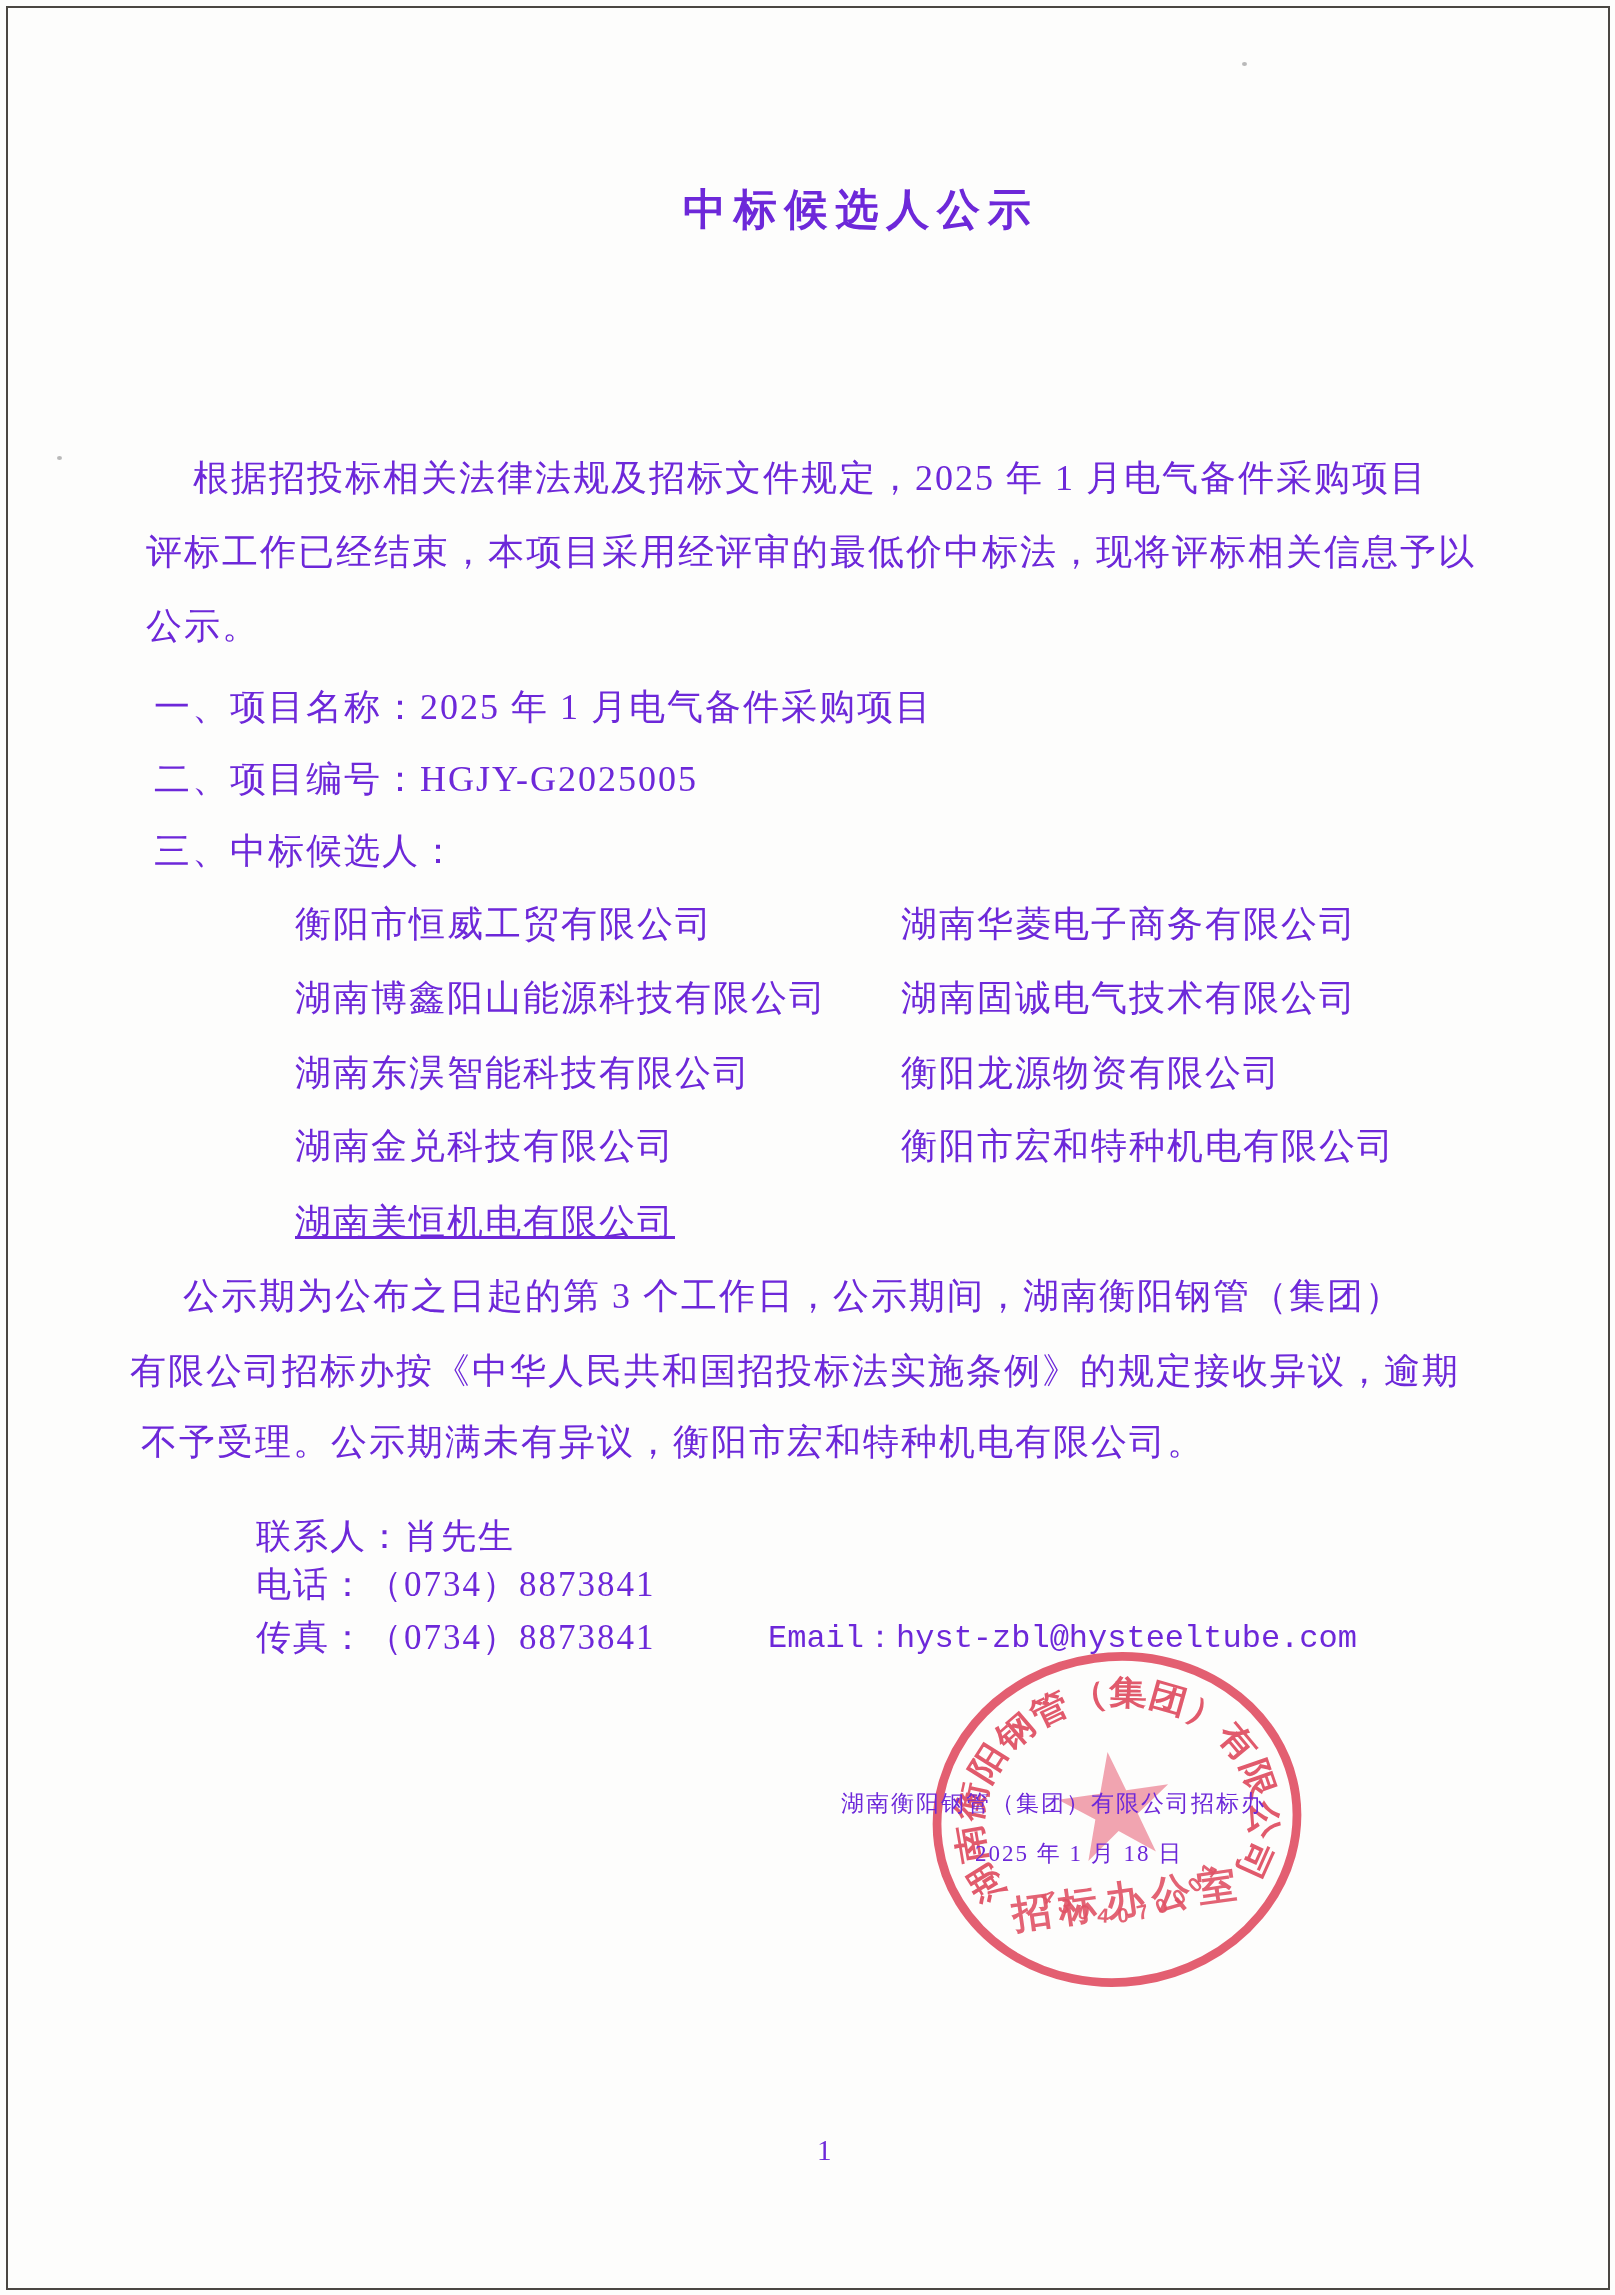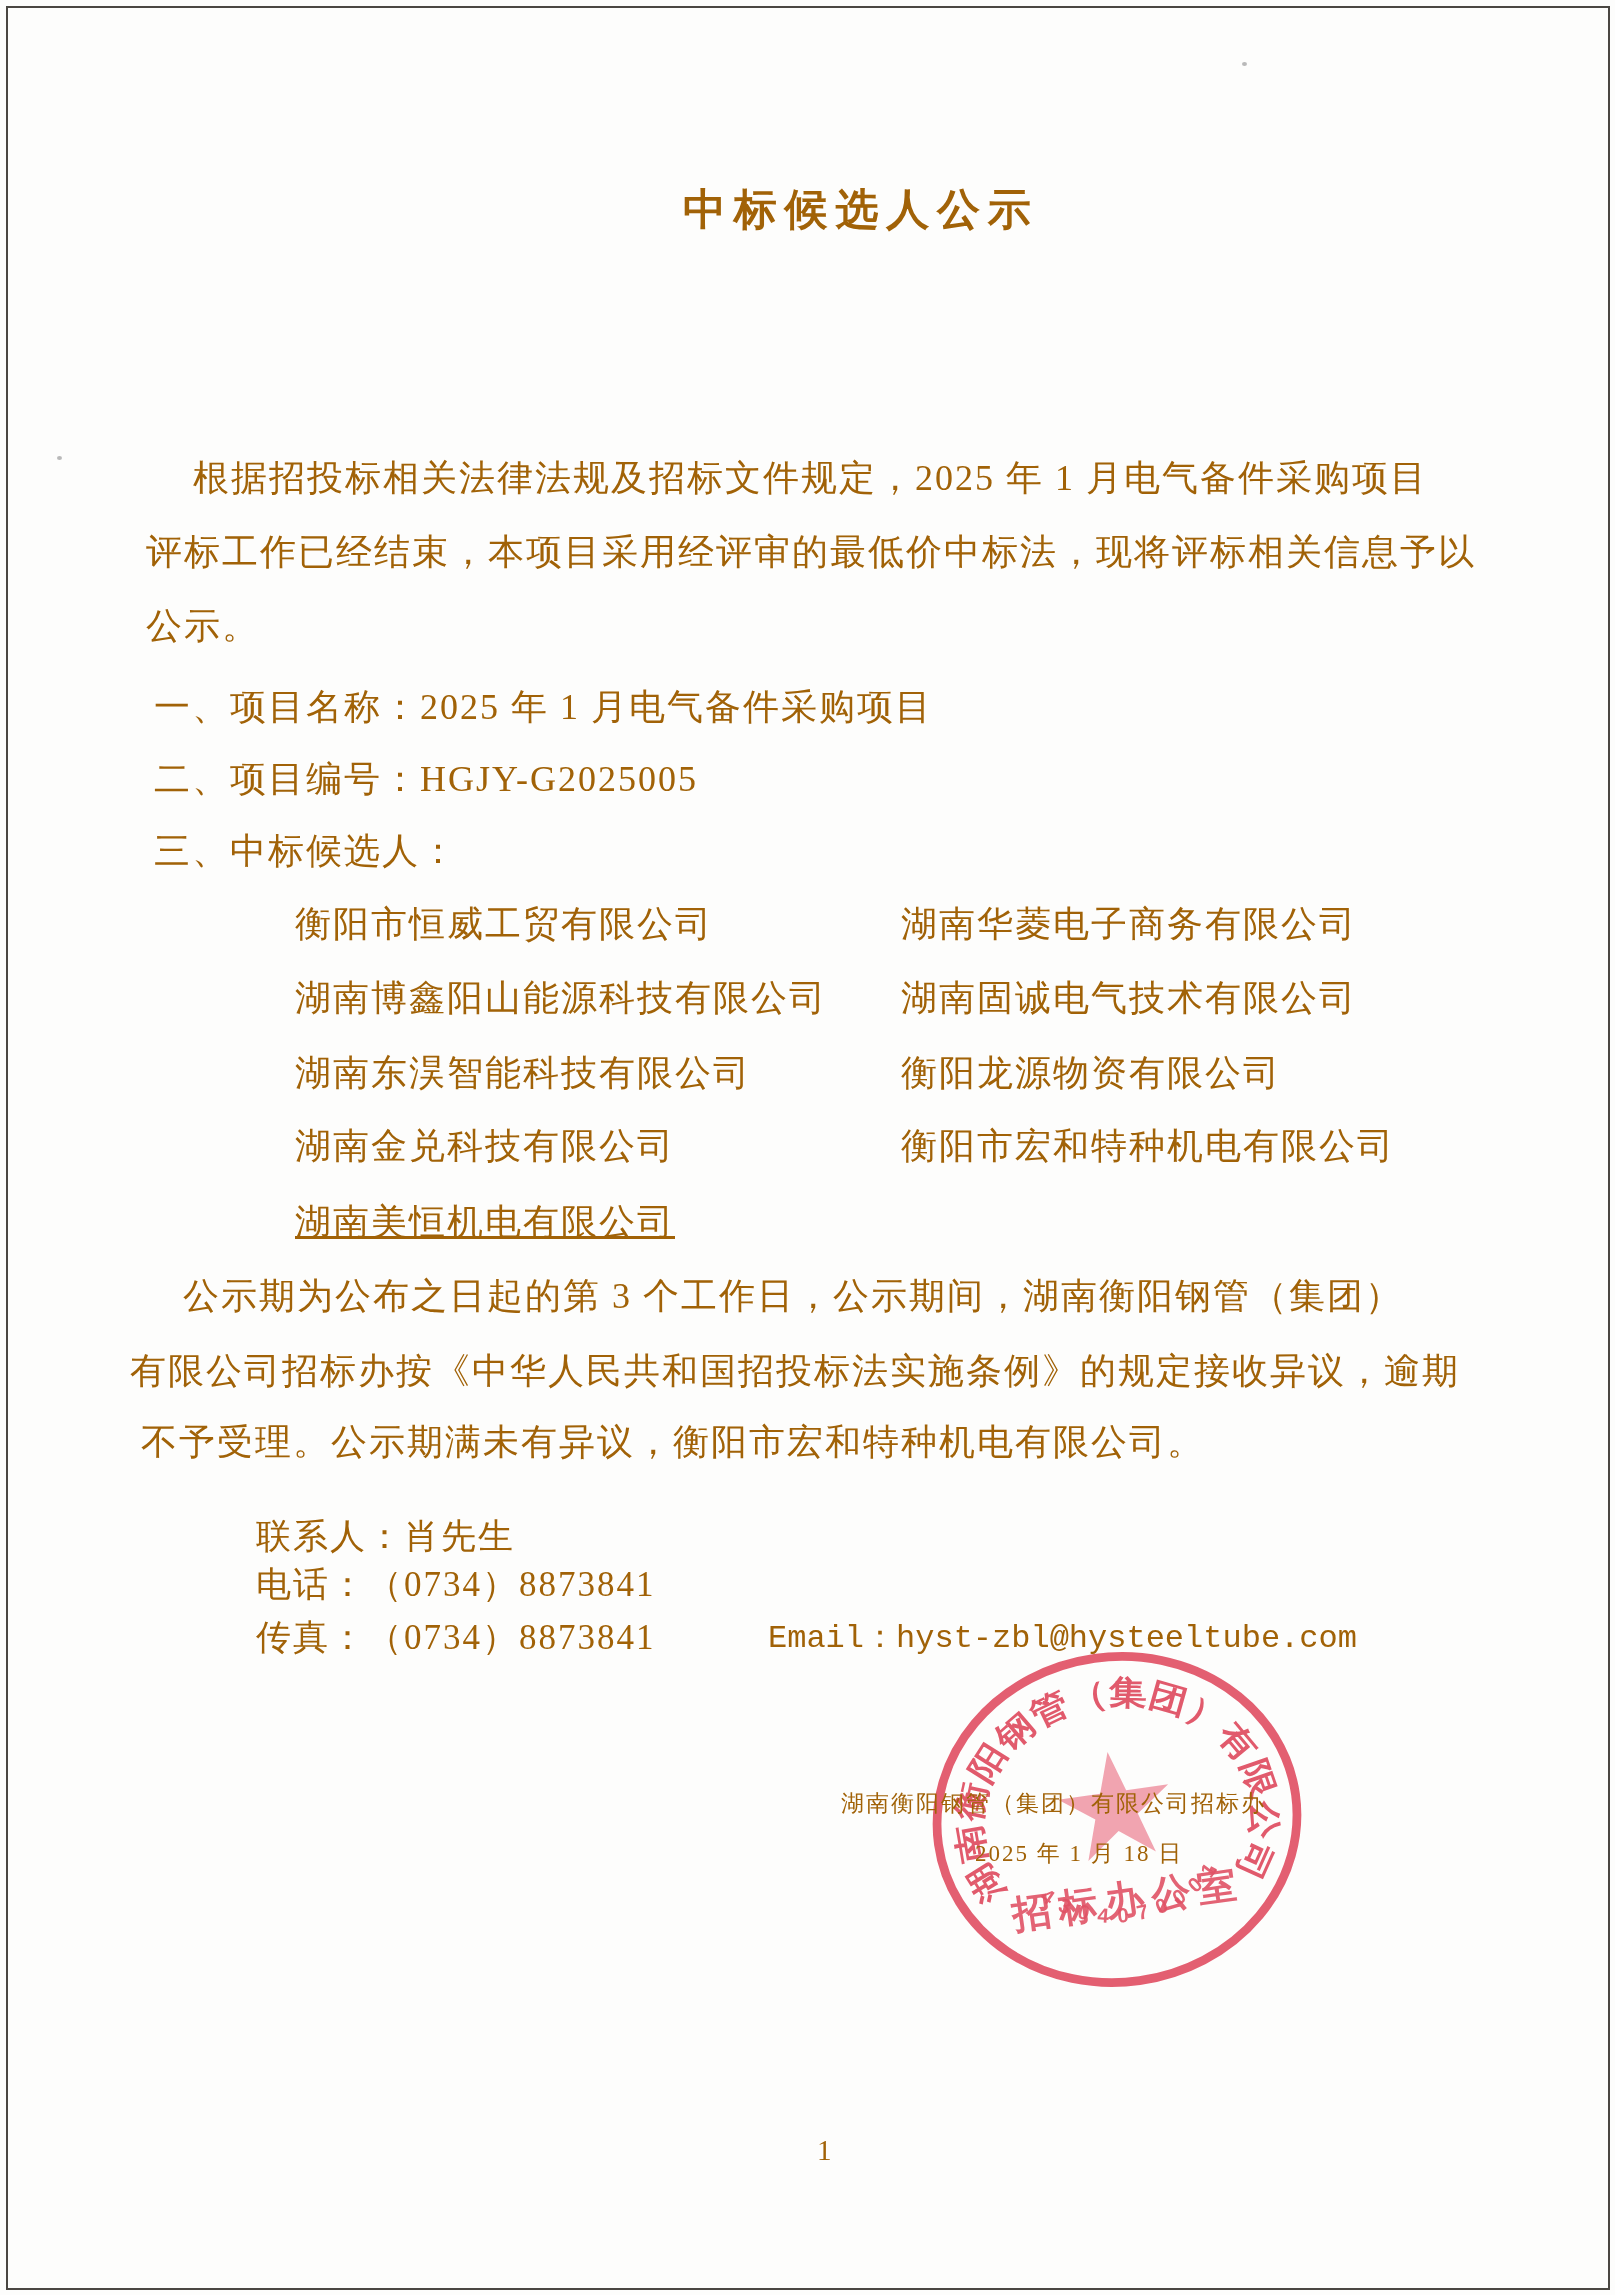--- a/index.html
+++ b/index.html
@@ -3,21 +3,21 @@
 <meta charset="utf-8">
 <style>
   html,body{margin:0;padding:0;background:#9a9a9a;}
   .page{
     position:relative;
     width:1616px;height:2296px;
     margin:0 auto;
     background:#fdfdfc;
     overflow:hidden;
     font-family:"Liberation Serif", serif;
-    color:#a16207;
+    color:#6d28d9;
   }
   .frame{
     position:absolute; inset:5.9px;
     border:2px solid #4a4742;
     pointer-events:none;
   }
   .doc-title{
     position:absolute; left:683px; top:181px;
     font-family:"Liberation Sans", sans-serif;
     font-weight:bold; font-size:43px; letter-spacing:7.8px;

